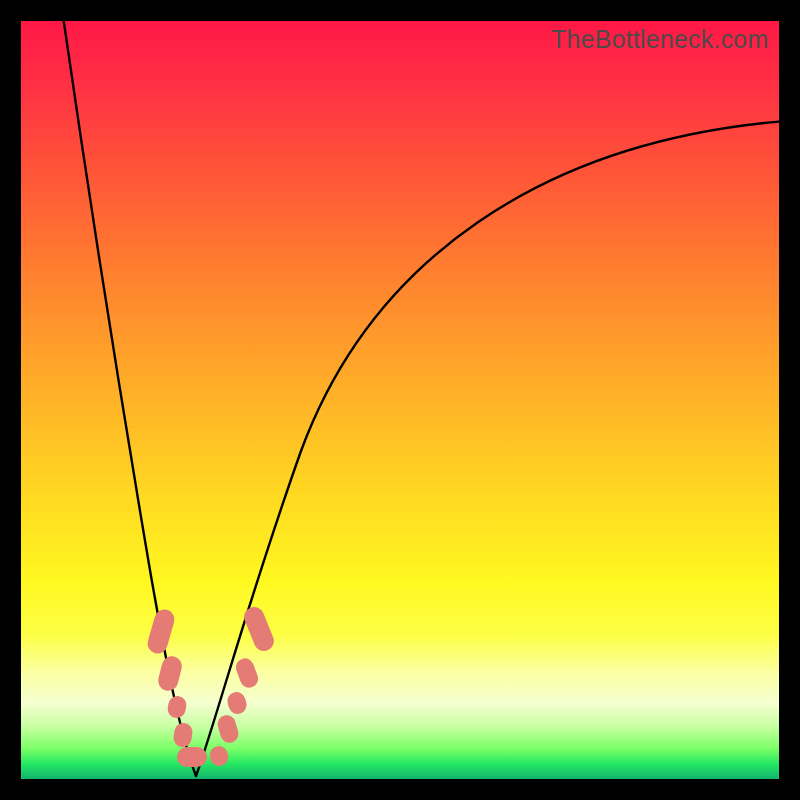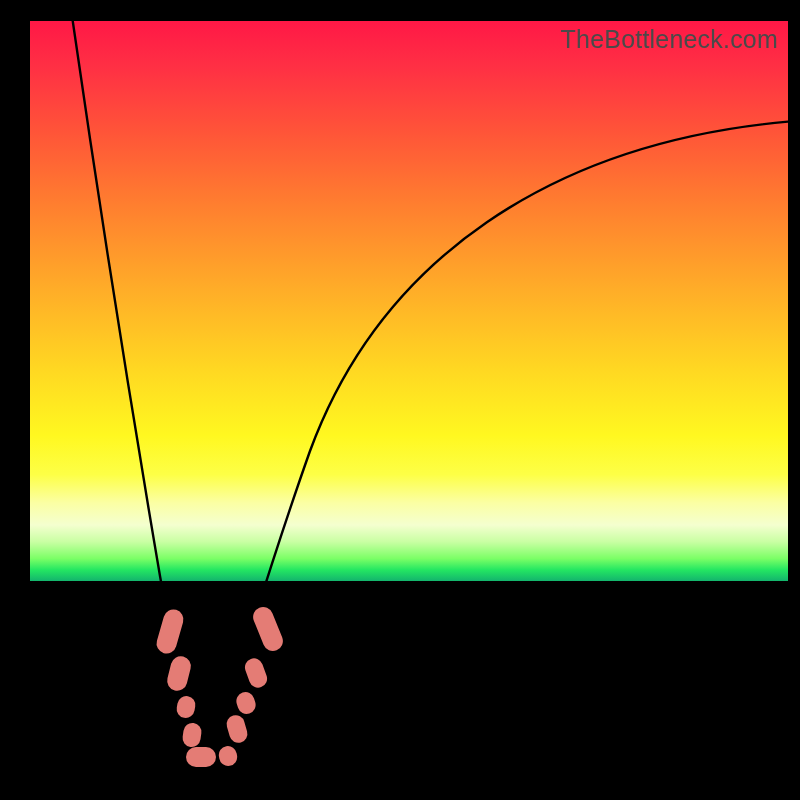--- a/index.html
+++ b/index.html
@@ -12,24 +12,24 @@
     font-family: Arial, Helvetica, sans-serif;
   }
   .frame {
     position: relative;
     width: 800px;
     height: 800px;
     background: #000;
   }
   .plot-area {
     position: absolute;
-    left: 30px;
+    left: 21px;
     top: 21px;
     width: 758px;
-    height: 560px;
+    height: 758px;
     background: linear-gradient(
       to bottom,
       #ff1846 0%,
       #ff2f44 8%,
       #ff5538 20%,
       #ff7f2f 33%,
       #ffad28 48%,
       #ffd722 62%,
       #fff820 74%,
       #fdff46 81%,

